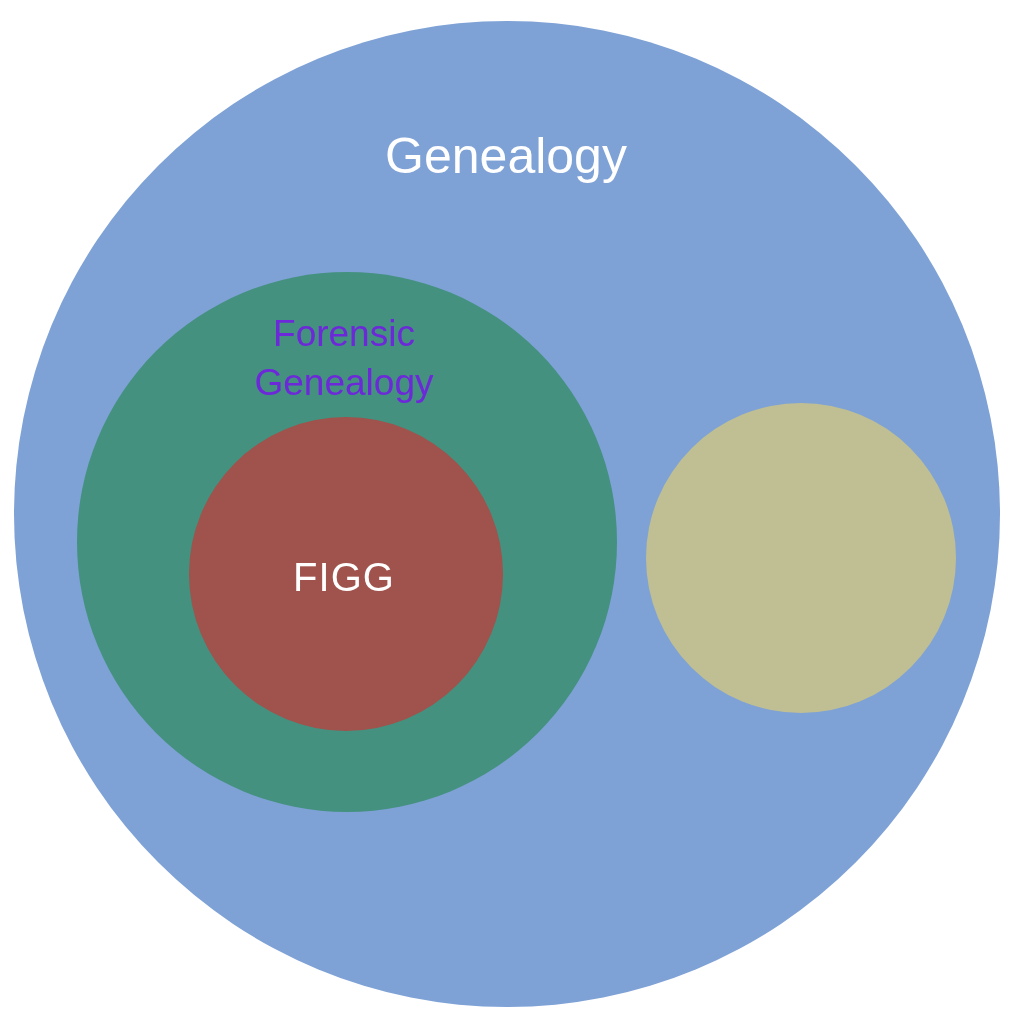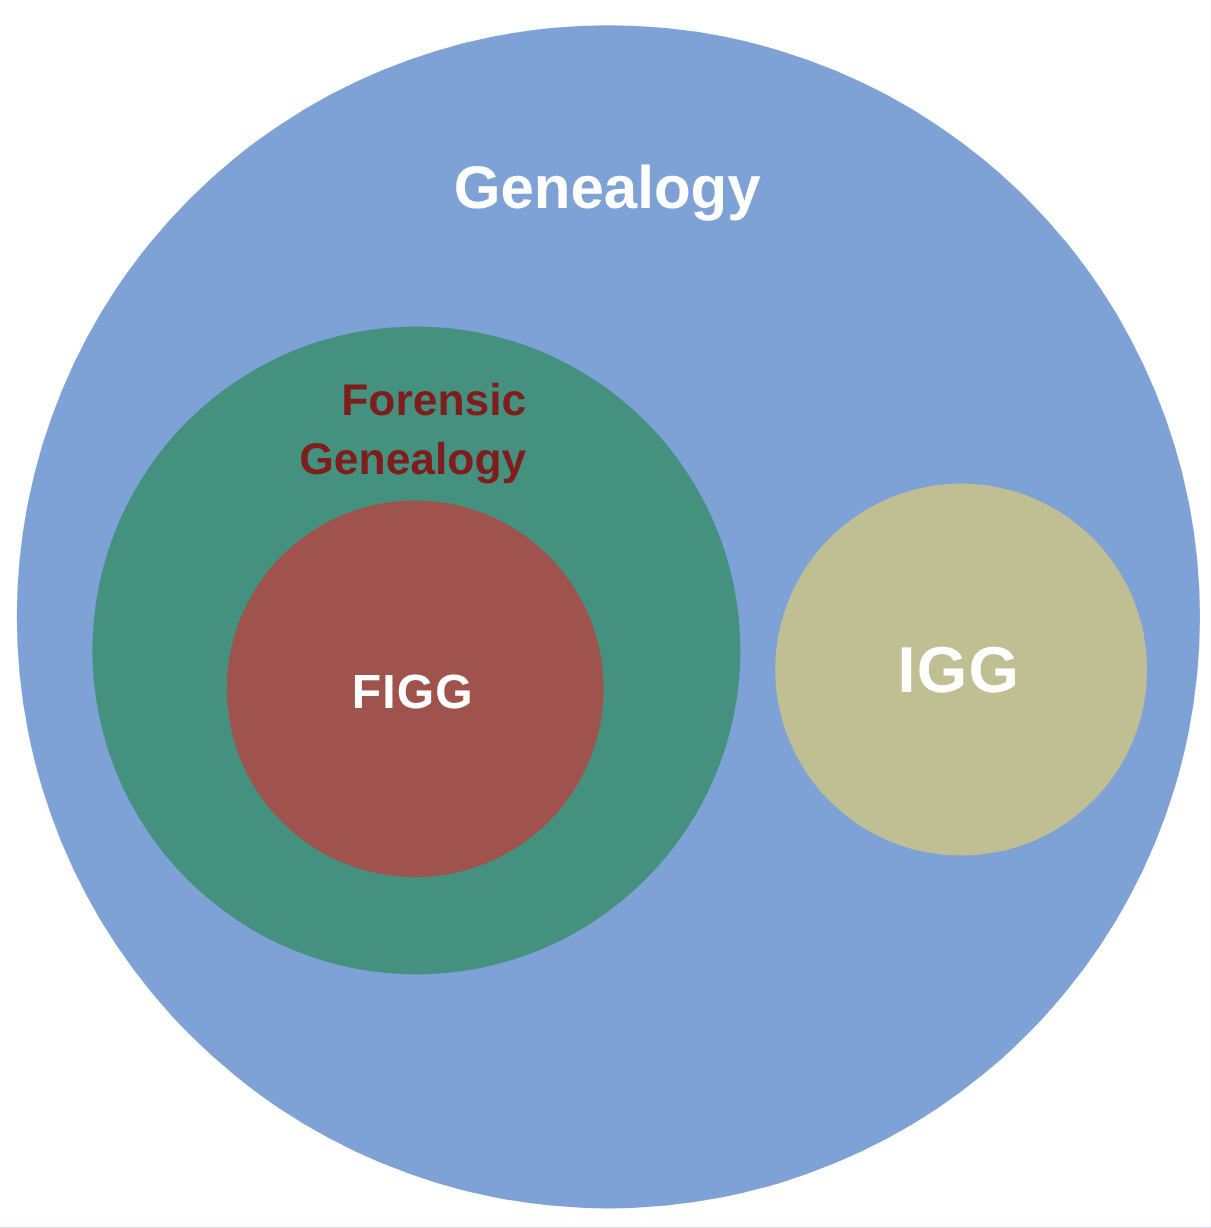--- a/index.html
+++ b/index.html
@@ -40,24 +40,23 @@
   .circle-igg {
     left: 646px;
     top: 403px;
     width: 310px;
     height: 310px;
   }
   .set-label {
     position: absolute;
     transform: translate(-50%, -50%);
     white-space: pre-line;
-    text-align: right;
+    text-align: center;
     line-height: 1.32;
     user-select: none;
-    font-weight: bold;
   }
   .label-genealogy {
     left: 506px;
     top: 156px;
     font-size: 50px;
   }
   .label-forensic {
     left: 344px;
     top: 359px;
     font-size: 37px;
@@ -83,20 +82,19 @@
   <div class="circle circle-genealogy" style="background-color: rgb(126, 161, 214);"></div>
 
   <div class="circle circle-forensic" style="background-color: rgb(68, 145, 127);"></div>
 
   <div class="circle circle-figg" style="background-color: rgb(160, 82, 76);"></div>
 
   <div class="circle circle-igg" style="background-color: rgb(191, 191, 147);"></div>
 
   <div class="set-label label-genealogy" style="color: rgb(255, 255, 255);">Genealogy</div>
 
-  <div class="set-label label-forensic" style="color: #7f1d1d;">Forensic
+  <div class="set-label label-forensic" style="color: #6d28d9;">Forensic
 Genealogy</div>
 
   <div class="set-label label-figg" style="color: rgb(255, 255, 255);">FIGG</div>
 
-  <div class="set-label label-igg" style="color: rgb(255, 255, 255);">IGG</div>
 
 </div>
 
 </body></html>

